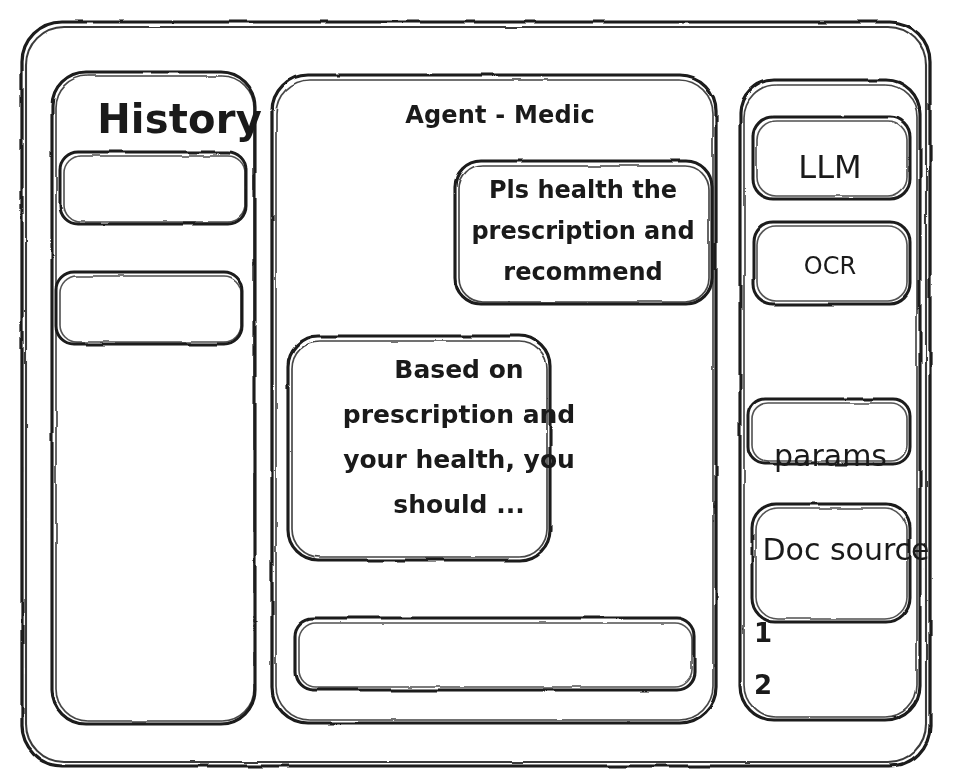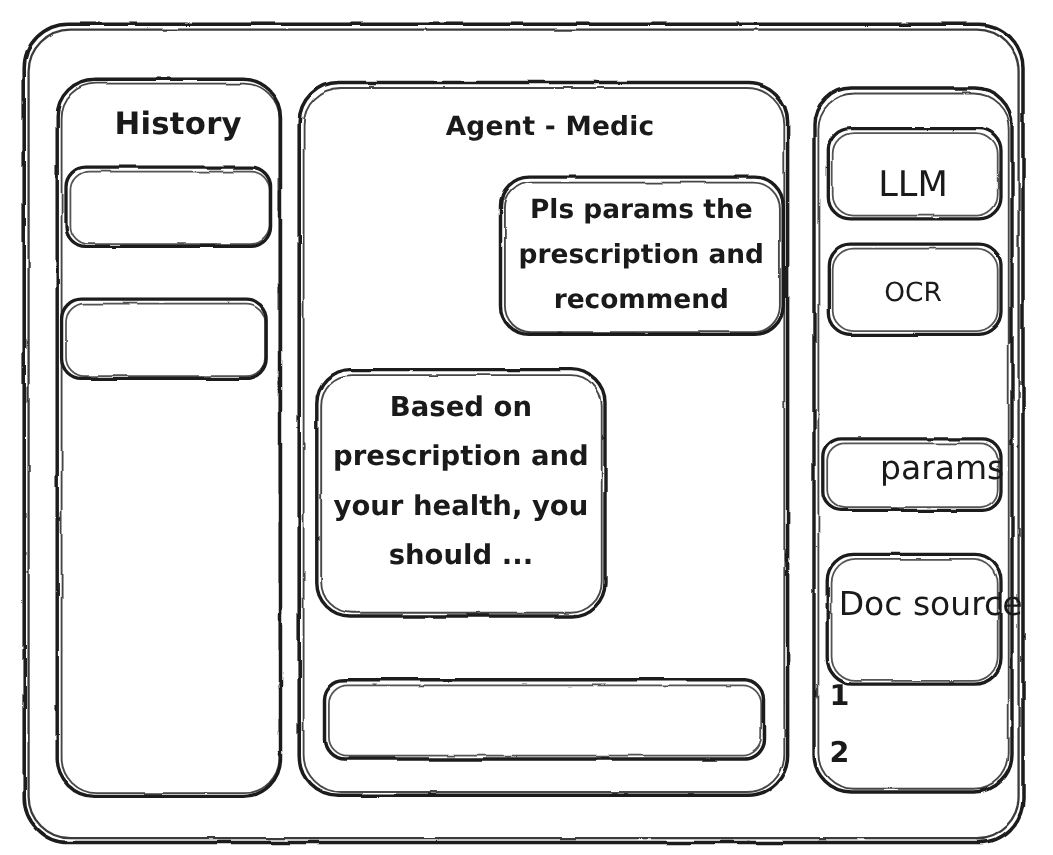--- a/index.html
+++ b/index.html
@@ -35,51 +35,52 @@
     font-weight: 400;
     letter-spacing: 0.2px;
   }
   
   .hand {
     font-family: "DejaVu Sans", sans-serif;
     font-weight: 600;
   }
   #title-history {
     left: 62px; top: 96px; width: 200px;
-    font-size: 28px;
+    font-size: 40px;
+    text-align: right;
   }
   #title-agent {
     left: 300px; top: 101px; width: 400px;
     font-size: 24px;
   }
   .bubble-text {
     position: absolute;
     color: #1a1a1a;
     text-align: center;
     font-family: "DejaVu Sans", sans-serif;
     font-weight: 600;
   }
   #user-bubble-text {
     left: 458px; top: 170px; width: 250px;
     font-size: 24px; line-height: 41px;
   }
   #assistant-bubble-text {
     left: 294px; top: 347px; width: 250px;
-    font-size: 25px; line-height: 45px;
+    font-size: 25px; line-height: 45px; padding-left: 40px;
   }
   .card-label {
     position: absolute;
     color: #1a1a1a;
     text-align: center;
     font-family: "DejaVu Sans", sans-serif;
     font-weight: 400;
   }
   #label-llm { left: 750px; top: 148px; width: 160px; font-size: 32px; }
   #label-ocr { left: 750px; top: 252px; width: 160px; font-size: 24px; }
-  #label-params { left: 748px; top: 408px; width: 165px; font-size: 30px; text-align: right; }
+  #label-params { left: 748px; top: 438px; width: 165px; font-size: 30px; }
   #label-docsource {
     left: 750px; top: 523px; width: 192px;
     font-size: 30px; line-height: 54px;
   }
   .src-num {
     position: absolute;
     color: #1a1a1a;
     font-family: "DejaVu Sans", sans-serif;
     font-weight: 600;
     font-size: 26px;
@@ -214,21 +215,21 @@
   </div>
 
   <div class="hit" style="left:56px;top:272px;width:186px;height:72px;cursor:pointer;">
     <span class="txt" style="left:0;top:26px;width:186px;font-size:18px;"></span>
   </div>
 
   <div class="hit" style="left:272px;top:75px;width:444px;height:648px;"></div>
 
   <div class="txt hand" id="title-agent">Agent - Medic</div>
 
-  <div class="bubble-text" id="user-bubble-text">Pls params the prescription and recommend</div>
+  <div class="bubble-text" id="user-bubble-text">Pls health the prescription and recommend</div>
 
   <div class="bubble-text" id="assistant-bubble-text">Based on prescription and your health, you should ...</div>
 
   <div class="hit" style="left:295px;top:618px;width:400px;height:72px;cursor:text;">
     <span class="txt" style="left:16px;top:24px;width:360px;text-align:left;font-size:20px;color:#777;"></span>
   </div>
 
   <div class="hit" style="left:740px;top:80px;width:180px;height:640px;"></div>
 
   <div class="hit" style="left:753px;top:117px;width:157px;height:82px;cursor:pointer;"></div>

